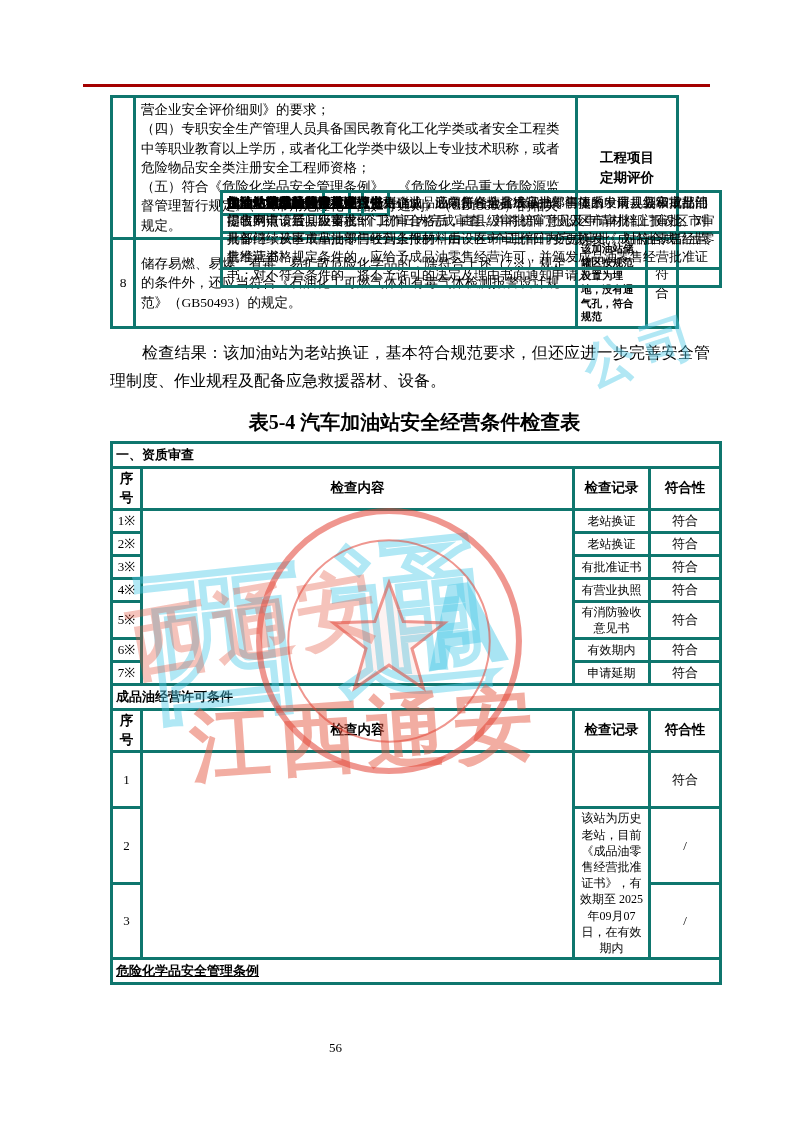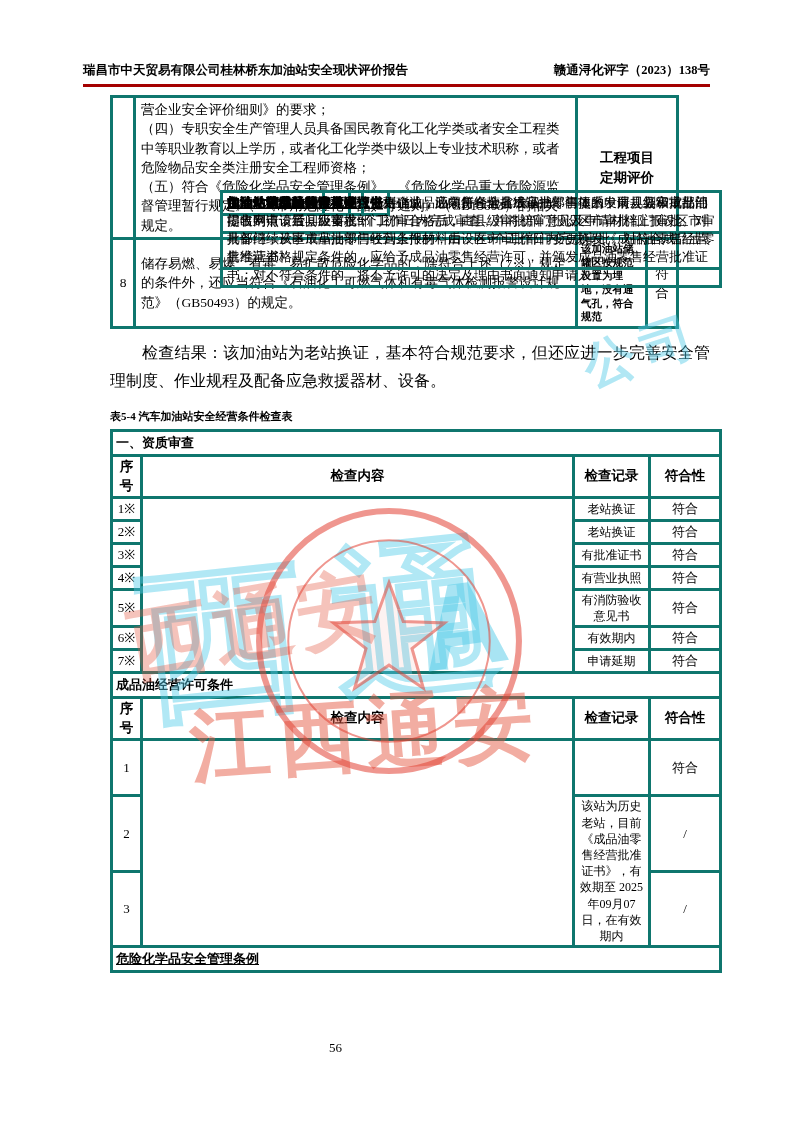--- a/index.html
+++ b/index.html
@@ -27,22 +27,22 @@
   .t-top .pre  { text-align:left; white-space:pre-wrap; padding:2px 5px; }
   .t-top .small-record { font-size:10.5px; line-height:1.3; text-align:left; padding:2px 3px;font-weight:bold; }
   .t-top .conf { text-align:center; }
   .t-top .narrow { display:inline-block; width:58px;font-weight:bold; }
   .tr-8 { height:75px; }
   .para {
     width:600px; margin:10px 0 0 0; font-size:16px; line-height:1.75;
     text-indent:2em; text-align:justify;
   }
   .t-title {
-    width:609px; margin:14px 0 5px 0; 
-    font-size:11px; font-weight:bold;
+    width:609px; margin:14px 0 5px 0; text-align:center;
+    font-size:20px; font-weight:bold;
   }
   .t-main { width:609px; font-size:13px; line-height:1.38; }
   .t-main th { font-size:13.5px; font-weight:bold; text-align:center; height:20px; }
   .t-main .section-cell { font-weight:bold; text-align:left; height:20px;font-family:Liberation Serif, serif; }
   .t-main .section-cell.u { text-decoration:underline; }
   .t-main .no   { text-align:center; }
   .t-main .content { text-align:left; padding:1px 4px; }
   .t-main .content.bold-u { font-weight:bold; text-decoration:underline; }
   .t-main .rec  { text-align:center; font-size:12px; line-height:1.35;margin-top:43px; }
   .t-main .conf { text-align:center; }
@@ -72,24 +72,20 @@
     position:absolute; left:140px; top:520px; font-size:165px; font-weight:bold;
     letter-spacing:28px; color:transparent; -webkit-text-stroke:2px rgba(83,203,232,0.45);
     transform:rotate(-6deg); font-family:"Liberation Sans", sans-serif;
   }
 </style>
 </head>
 <body>
 
 <div class="page">
 
-  <div class="header">
-    <span>瑞昌市中天贸易有限公司桂林桥东加油站安全现状评价报告</span>
-    <span>赣通浔化评字（2023）138号</span>
-  </div>
   <div class="header-rule"></div>
 
   <div class="content">
 
     <table class="t-top">
       <colgroup>
           <col style="width:23px">
           <col style="width:442px">
           <col style="width:70px">
           <col style="width:31px">

